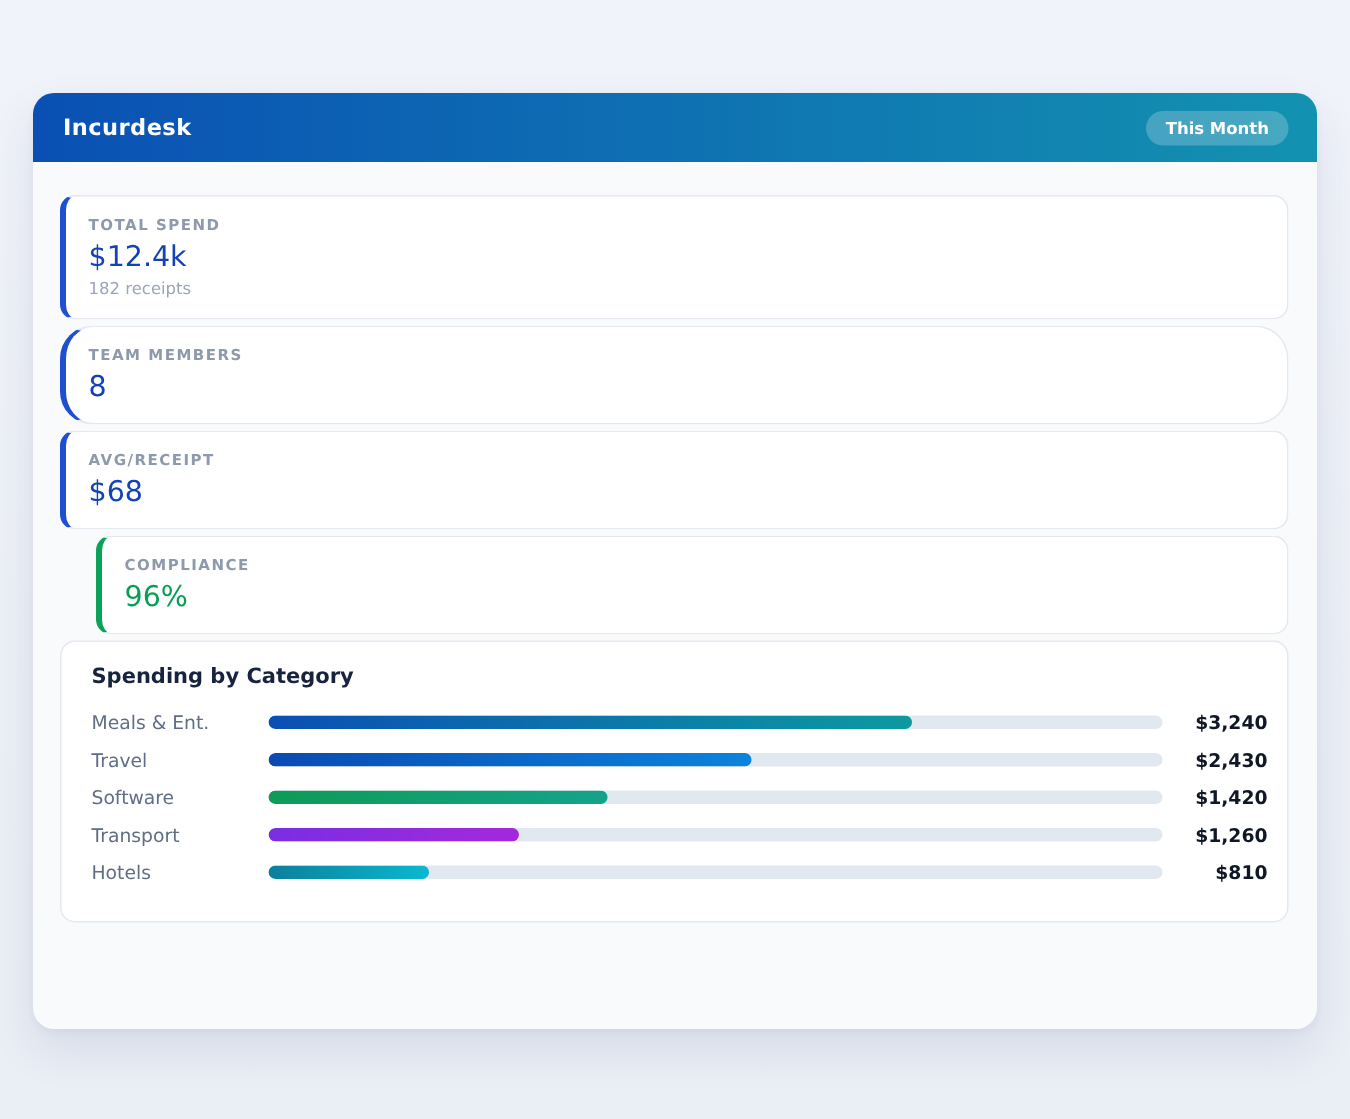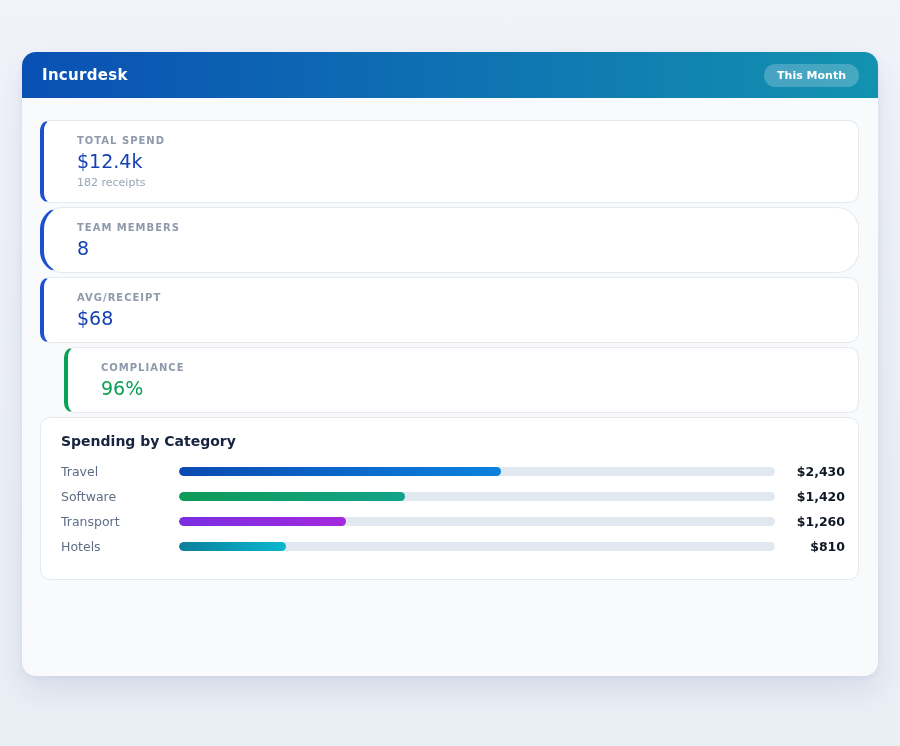--- a/index.html
+++ b/index.html
@@ -5,21 +5,21 @@
   * { margin: 0; padding: 0; box-sizing: border-box; }
   html, body {
     width: 900px; height: 746px;
     font-family: "DejaVu Sans", "Liberation Sans", sans-serif;
     overflow: hidden;
   }
   body { background: linear-gradient(180deg, #f1f3fa 0%, #eceff6 60%, #eaeef5 100%); }
 
   .app-card {
     position: absolute;
-    left: 22px; top: 52px;
+    left: 22px; top: 62px;
     width: 856px; height: 624px;
     background: #f8fafc;
     border-radius: 14px;
     box-shadow: 0 14px 30px rgba(30, 60, 120, 0.10), 0 2px 6px rgba(30,60,120,0.05);
   }
 
   .app-header {
     height: 46px;
     border-radius: 14px 14px 0 0;
     display: flex; align-items: center;
@@ -40,21 +40,21 @@
     text-align: right;
   }
 
   .content { padding: 22px 19px 0 18px; }
 
   .stat-card {
     background: #ffffff;
     border: 1px solid #e4e9f0;
     border-left: 4px solid #1d4fd0;
     border-radius: 10px;
-    padding: 14px 18px 13px 33px;
+    padding: 14px 18px 13px 15px;
     margin-bottom: 4px;
   }
   .stat-label {
     font-size: 10px; font-weight: bold; letter-spacing: 0.10em;
     color: #8e99ab; text-transform: uppercase;
   }
   .stat-value {
     font-size: 19px; font-weight: normal; color: #1343b2;
     margin-top: 5px; line-height: 1.1;
   }
@@ -127,20 +127,27 @@
 
     <div class="stat-card" style="border-left-color: rgb(10, 162, 87); margin-left: 24px;">
       <div class="stat-label">COMPLIANCE</div>
       <div class="stat-value" style="color: rgb(8, 158, 85);">96%</div>
 
     </div>
 
     <div class="category-panel">
       <div class="panel-title">Spending by Category</div>
 
+      <div class="cat-row">
+        <div class="cat-label">Meals &amp; Ent.</div>
+        <div class="bar-track" style="background: rgb(226, 232, 240);">
+            <div class="bar-fill" style="width: 72%; background: linear-gradient(90deg, rgb(10, 79, 180), rgb(13, 154, 160));"></div>
+          </div>
+        <div class="cat-value">$3,240</div>
+      </div>
 
       <div class="cat-row">
         <div class="cat-label">Travel</div>
         <div class="bar-track" style="background: rgb(226, 232, 240);">
             <div class="bar-fill" style="width: 54%; background: linear-gradient(90deg, rgb(10, 74, 178), rgb(11, 131, 221));"></div>
           </div>
         <div class="cat-value">$2,430</div>
       </div>
 
       <div class="cat-row">

